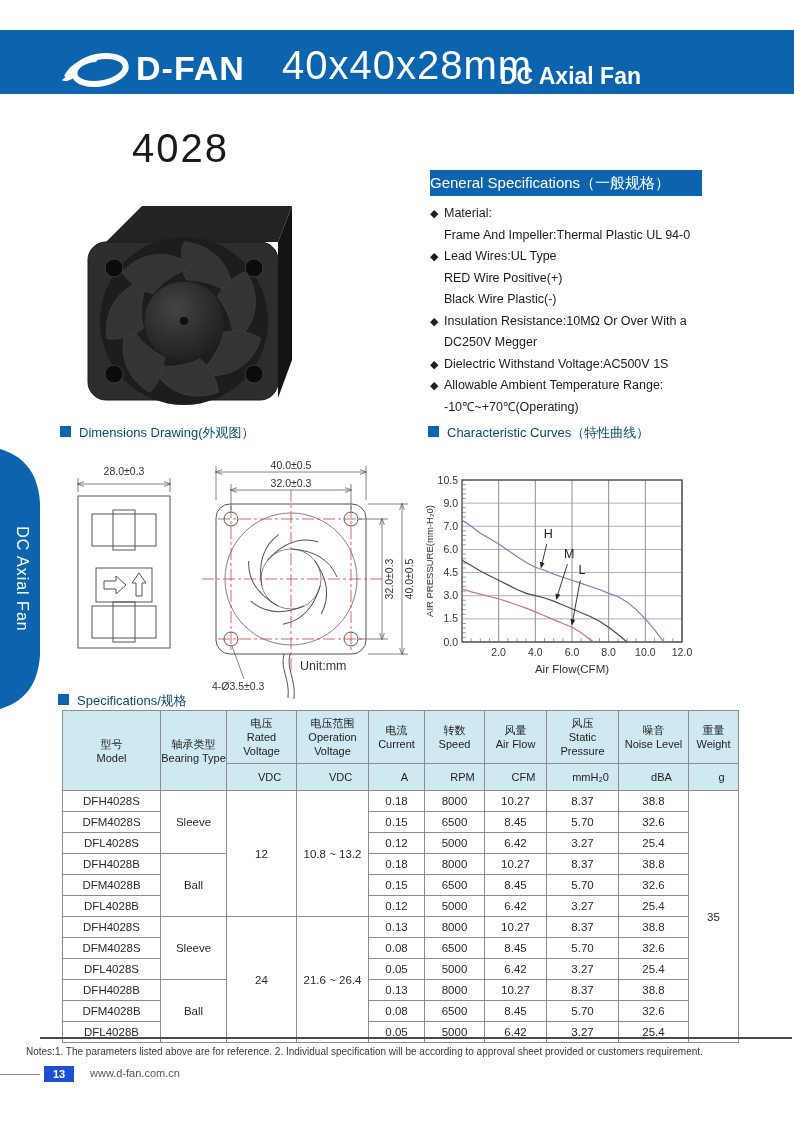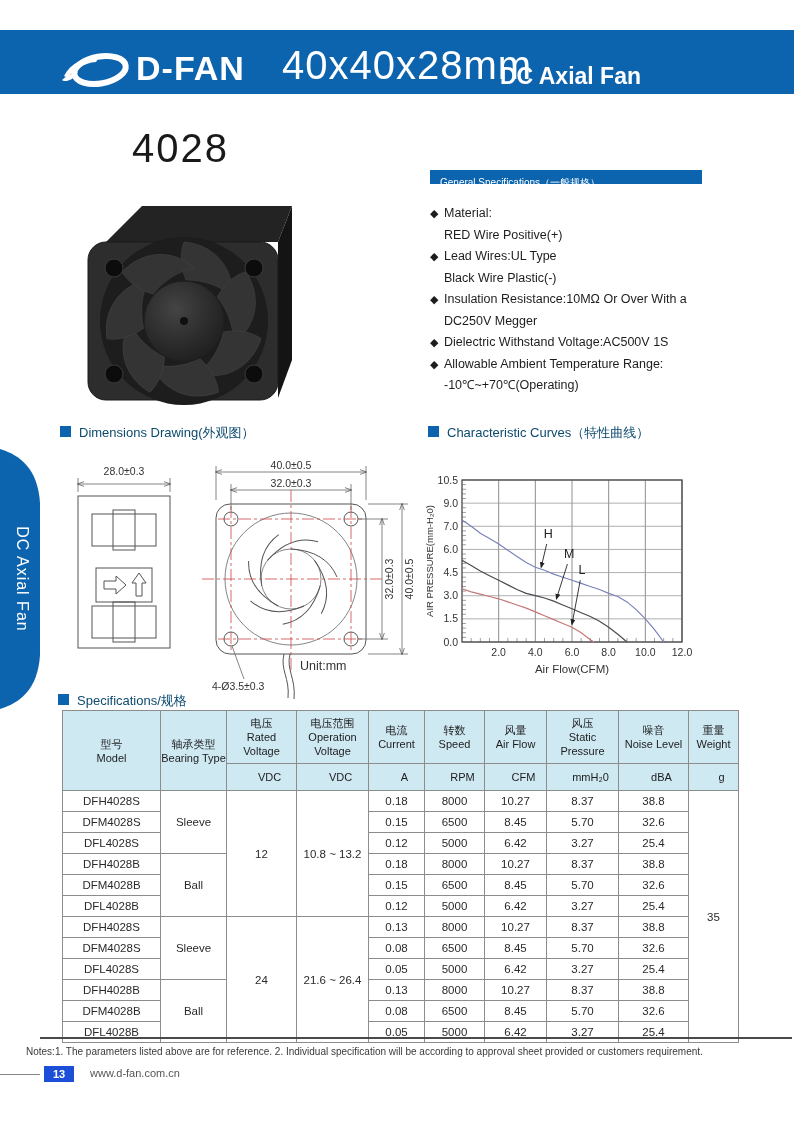--- a/index.html
+++ b/index.html
@@ -11,22 +11,22 @@
   .logo-text{left:136px;top:19px;color:#fff;font-size:34px;font-weight:bold;letter-spacing:1px;}
   .hdr-title{left:282px;top:13px;color:#fff;font-size:40px;font-weight:400;letter-spacing:1px;}
   .hdr-sub{left:500px;top:33px;color:#fff;font-size:23px;font-weight:600;}
   
   .side-tab{left:0;top:443px;width:44px;height:272px;}
   .side-tab-label{left:-103px;top:570px;width:250px;text-align:center;color:#fff;font-size:16px;
         transform:rotate(90deg);letter-spacing:1px;}
   
   .model-heading{left:132px;top:126px;font-size:40px;color:#191919;letter-spacing:2px;}
   
-  .gs-bar{left:430px;top:170px;width:272px;height:14px;background:var(--brand-blue,#0d64ae);
-        color:#fff;font-size:10px;line-height:26px;padding-left:10px;box-sizing:border-box;}
+  .gs-bar{left:430px;top:170px;width:272px;height:26px;background:var(--brand-blue,#0d64ae);
+        color:#fff;font-size:15px;line-height:26px;box-sizing:border-box;}
   .gs-list{left:430px;top:203px;width:340px;font-size:12.5px;color:#1d1d1d;}
   .gs-list .ln{height:21.5px;line-height:21.5px;white-space:nowrap;}
   .gs-list .ln.cont{padding-left:14px;}
   .gs-list .dia{display:inline-block;width:14px;font-size:11px;}
   
   .sec-title{font-size:13px;color:#0c4a6e;}
   .sec-sq{display:inline-block;width:11px;height:11px;background:var(--brand-blue,#0d64ae);
         margin-right:8px;}
   
   .rule{left:40px;top:1037px;width:752px;height:2px;background:#4a4a4a;}
@@ -104,22 +104,23 @@
       <circle cx="34" cy="76" r="9"></circle>
         <circle cx="174" cy="76" r="9"></circle>
       <circle cx="34" cy="182" r="9"></circle>
         <circle cx="174" cy="182" r="9"></circle>
     </g>
   </svg>
 
   <div class="abs gs-bar">General Specifications（一般规格）</div>
   <div class="abs gs-list" id="gs-list">
       <div class="ln"><span class="dia">◆</span><span>Material:</span></div>
+      <div class="ln cont"><span>Frame And Impeller:Thermal Plastic UL 94-0</span></div>
+      <div class="ln"><span class="dia">◆</span><span>Lead Wires:UL Type</span></div>
       <div class="ln cont"><span>RED Wire Positive(+)</span></div>
-      <div class="ln"><span class="dia">◆</span><span>Lead Wires:UL Type</span></div>
       <div class="ln cont"><span>Black Wire Plastic(-)</span></div>
       <div class="ln"><span class="dia">◆</span><span>Insulation Resistance:10MΩ Or Over With a</span></div>
       <div class="ln cont"><span>DC250V Megger</span></div>
       <div class="ln"><span class="dia">◆</span><span>Dielectric Withstand Voltage:AC500V 1S</span></div>
       <div class="ln"><span class="dia">◆</span><span>Allowable Ambient Temperature Range:</span></div>
       <div class="ln cont"><span>-10℃~+70℃(Operating)</span></div>
     </div>
 
   <div class="abs sec-title" style="left:60px;top:424px;">
     <span class="sec-sq"></span><span>Dimensions Drawing(外观图）</span>

